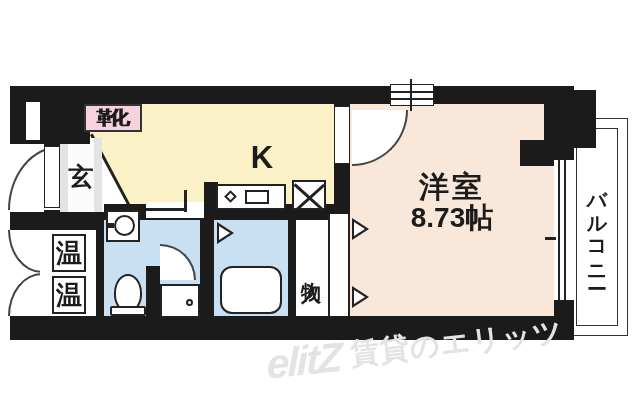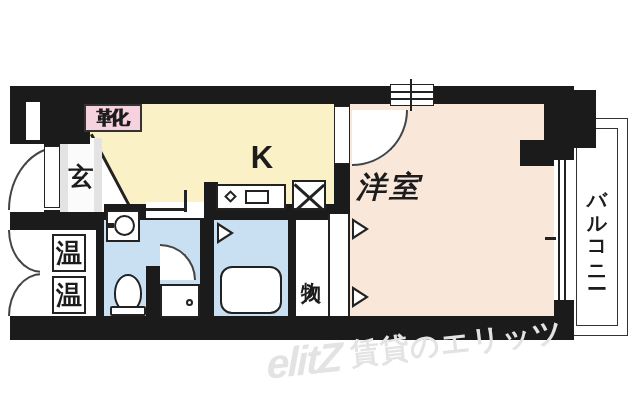--- a/index.html
+++ b/index.html
@@ -148,22 +148,23 @@
     </div>
 
   <div class="label" style="left:84px;top:104px;width:58px;height:28px;background:var(--pink);border:2px solid #333;box-sizing:border-box;display:flex;align-items:center;justify-content:center;">
     <span style="font-size:19px;font-weight:700;display:inline-block;transform:scaleX(1.8);">靴</span>
   </div>
 
   <div class="label" style="left:62px;top:160px;width:38px;text-align:center;font-size:25px;font-weight:600;">玄</div>
 
   <div class="label" style="left:238px;top:140px;width:48px;text-align:center;font-size:31px;font-weight:600;">K</div>
 
-  <div class="label" style="left:356px;top:170px;width:192px;text-align:left;line-height:1.1;font-style:italic;">
+  <div class="label" style="left:356px;top:170px;width:192px;text-align:center;line-height:1.1;">
     <div style="font-size:30px;font-weight:600;letter-spacing:3px;">洋室</div>
+    <div style="font-size:28px;font-weight:600;">8.73帖</div>
   </div>
 
   <div class="label vtext" style="left:296px;top:224px;width:32px;height:84px;font-size:20px;font-weight:700;">物入</div>
 
   <div class="label vtext" style="left:580px;top:138px;width:36px;height:180px;font-size:20px;font-weight:600;letter-spacing:2px;">バルコニー</div>
 
   <div class="watermark">
     <span class="logo">elitZ</span><span class="wm-text">賃貸のエリッツ</span>
   </div>
 

